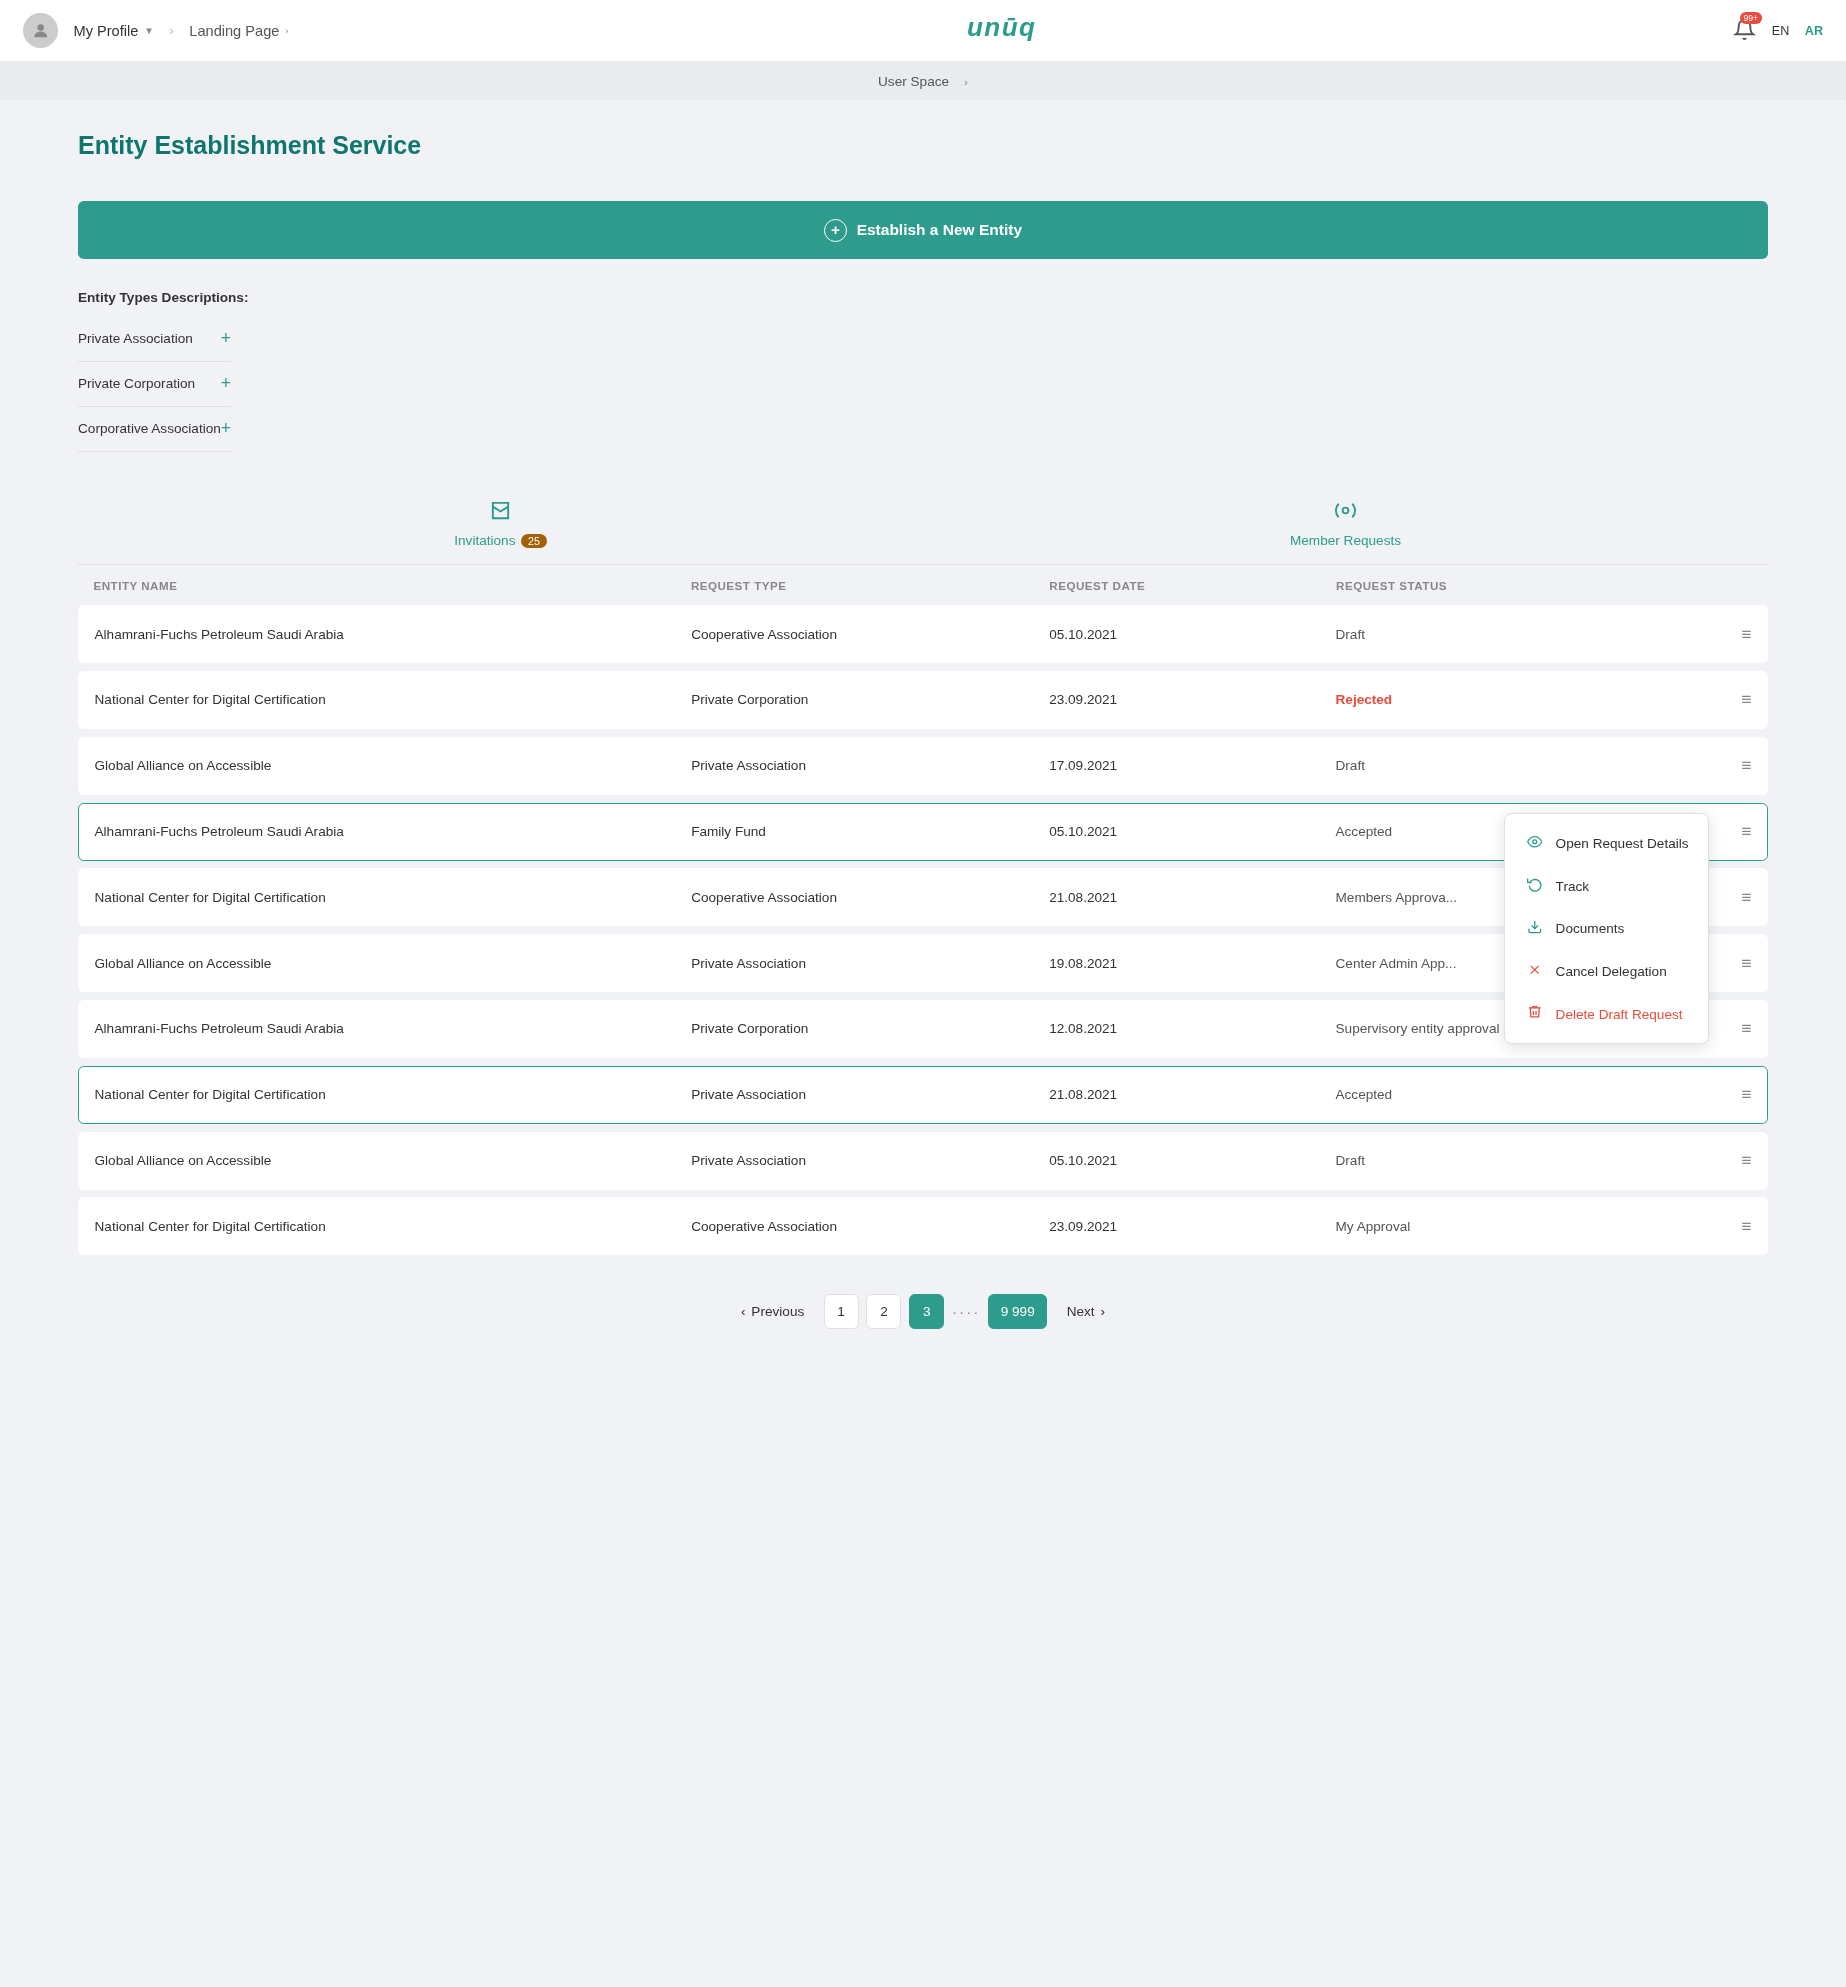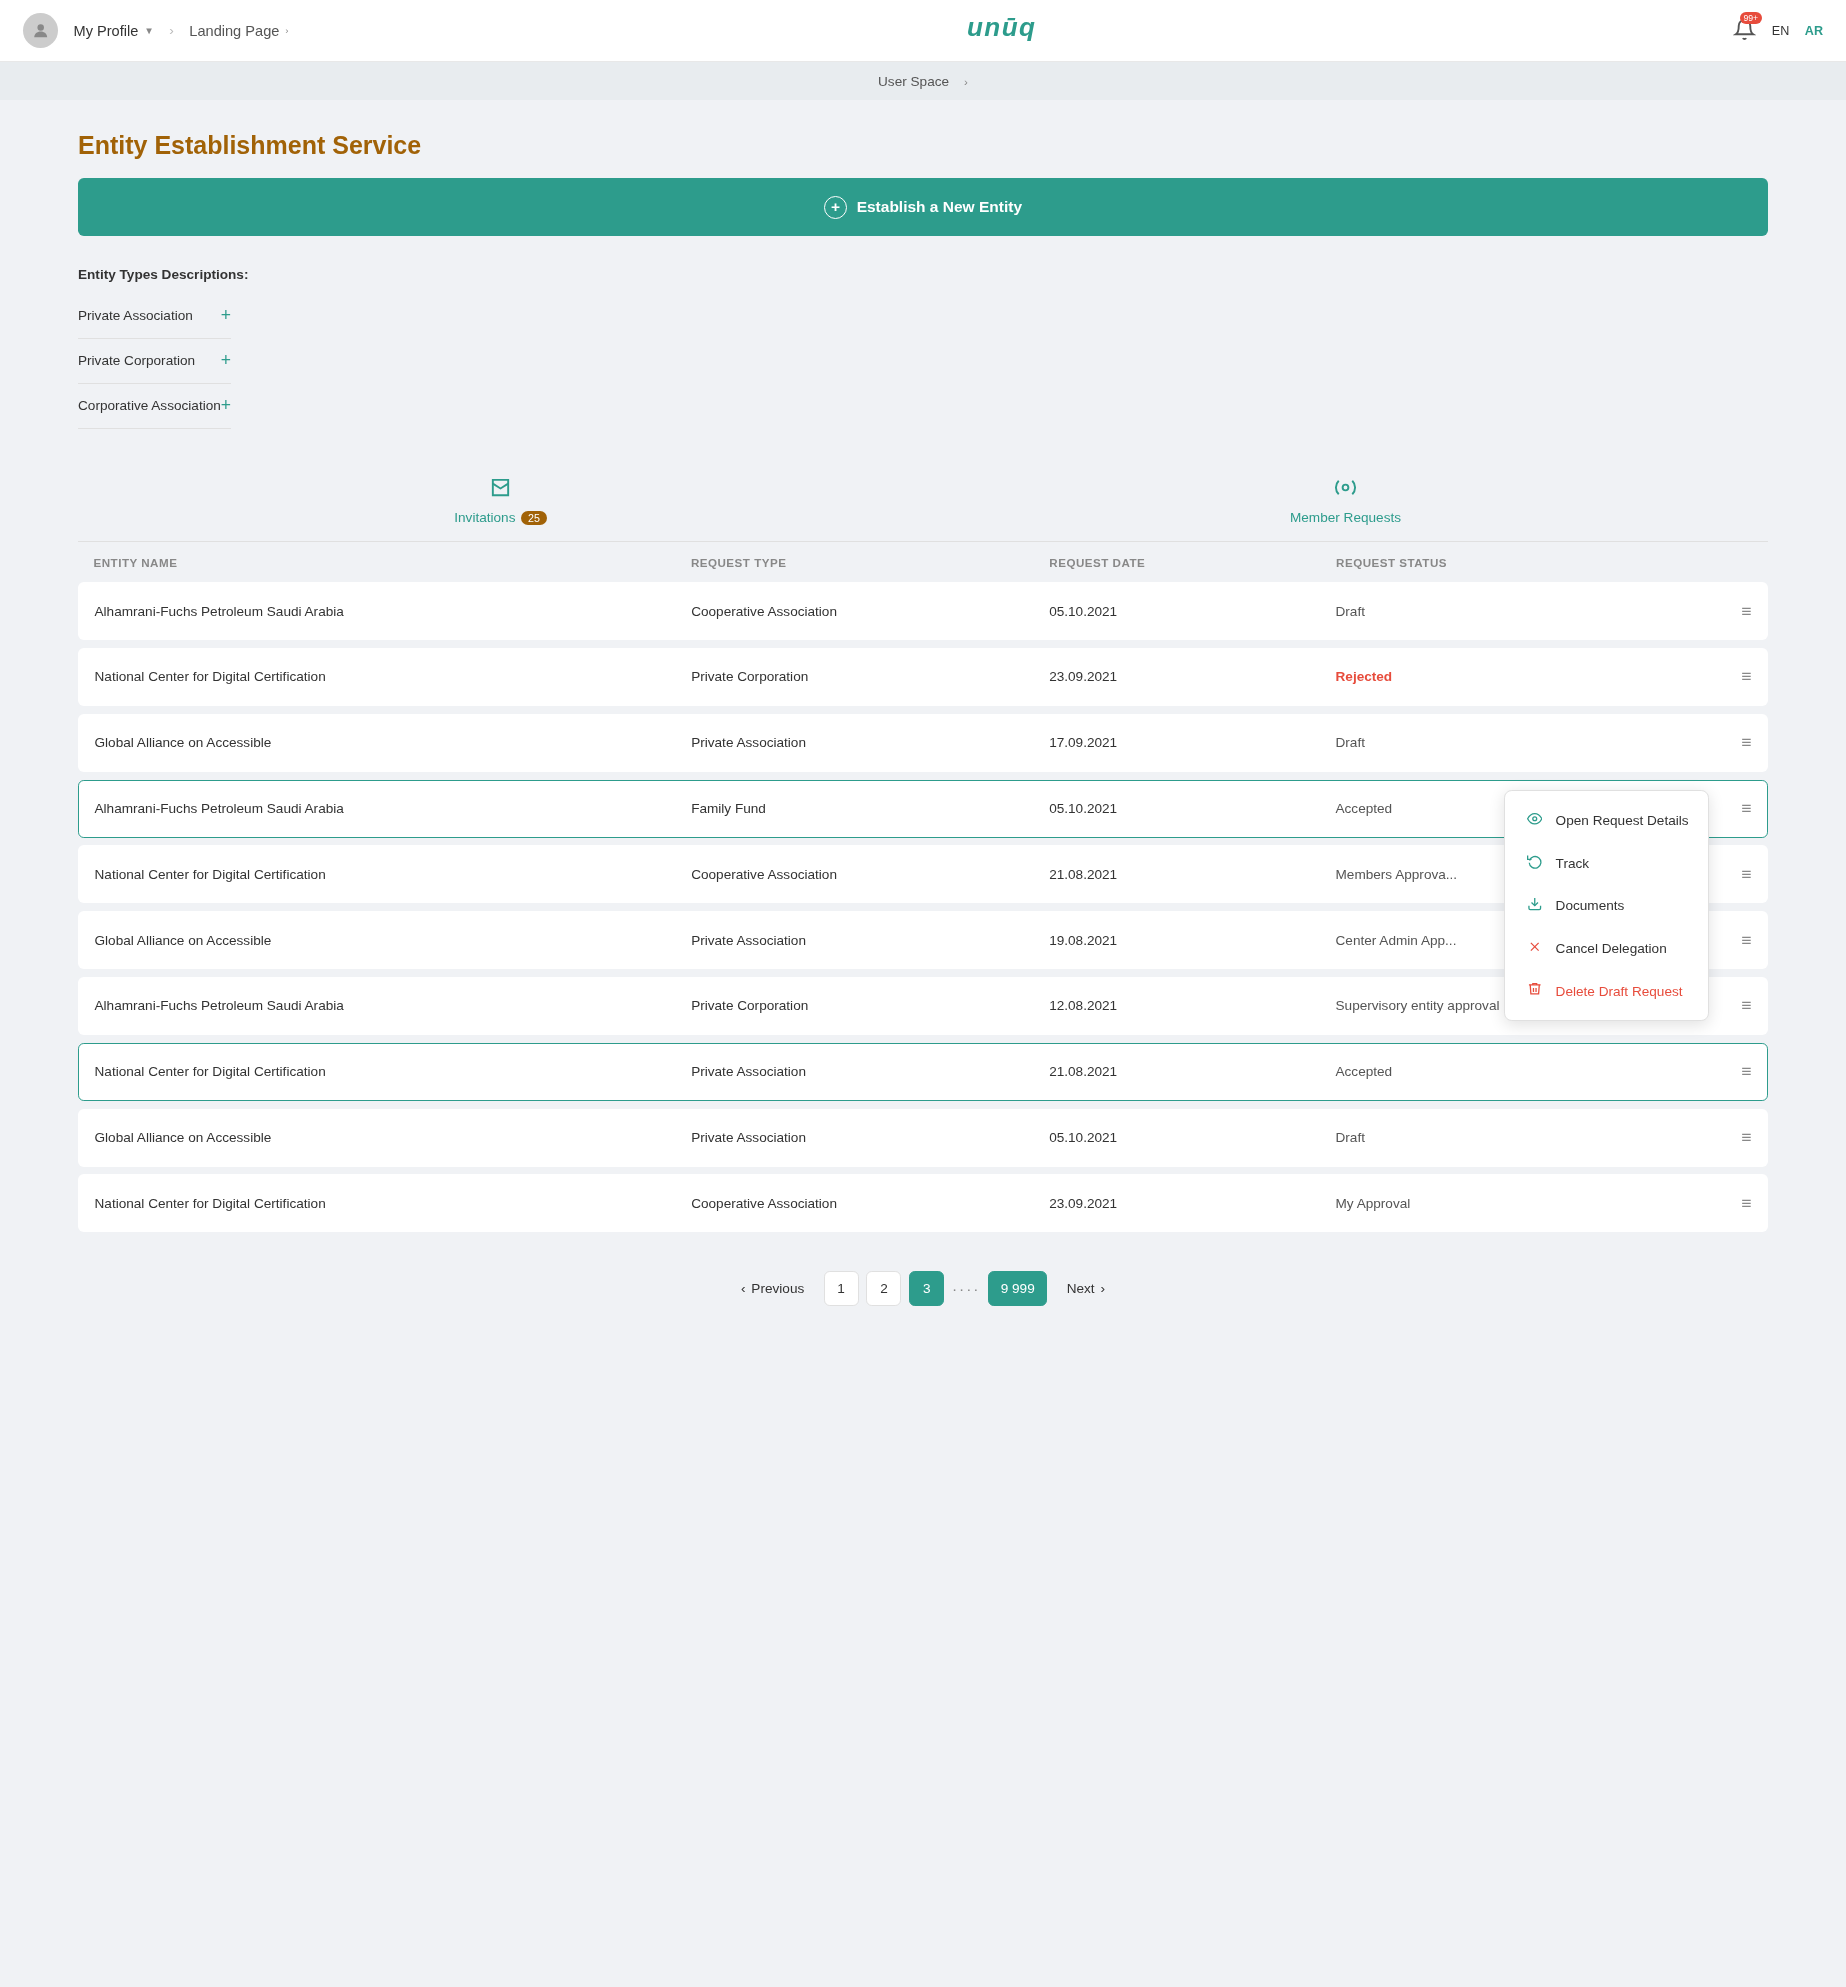--- a/index.html
+++ b/index.html
@@ -24,21 +24,21 @@
     .lang-btn.active { color: #333; }
     .lang-btn.secondary { color: #2d9c8c; font-weight: 600; }
 
     
     .sub-header { background: #e8ecef; display: flex; align-items: center; justify-content: center; padding: 11.6px; gap: 15px; font-size: 13.6px; color: #555; }
     .sub-header .chevron { color: #888; font-size: 11.6px; }
 
     
     .main { padding: 31px 78px; }
 
-    .page-title { font-size: 25px; font-weight: 700; color: #a16207; margin-bottom: 18px; }
+    .page-title { font-size: 25px; font-weight: 700; color: #0f766e; margin-bottom: 41px; }
 
     
     .establish-btn { width: 100%; background: #2d9c8c; color: #fff; border: none; border-radius: 5.8px; padding: 17.5px; font-size: 15.5px; font-weight: 600; display: flex; align-items: center; justify-content: center; gap: 9.7px; cursor: pointer; margin-bottom: 27px; }
     .establish-btn .plus-icon { width: 23px; height: 23px; border-radius: 50%; border: 1.9px solid #fff; display: flex; align-items: center; justify-content: center; font-size: 15.5px; font-weight: bold; }
 
     
     .entity-types { display: flex; align-items: flex-start; gap: 23px; margin-bottom: 35px; flex-direction: column; }
     .entity-types-label { font-weight: 600; font-size: 13.6px; color: #333; min-width: 194px; padding-top: 3.9px; }
     .entity-types-list { flex: 1; }
     .entity-type-row { display: flex; align-items: center; justify-content: space-between; padding: 11.6px 0; border-bottom: 1px solid #e0e0e0; }

